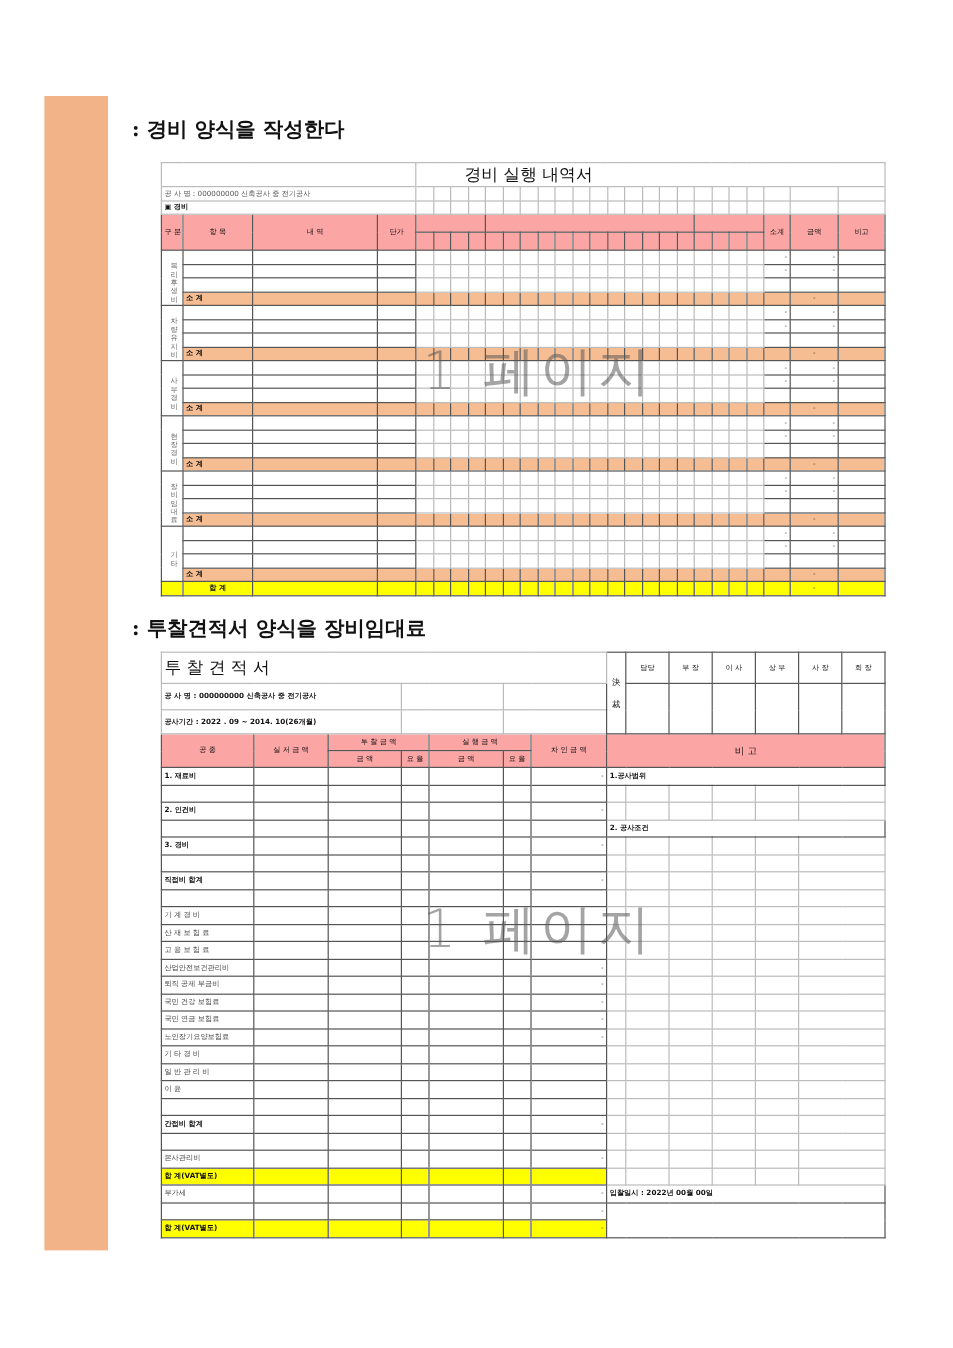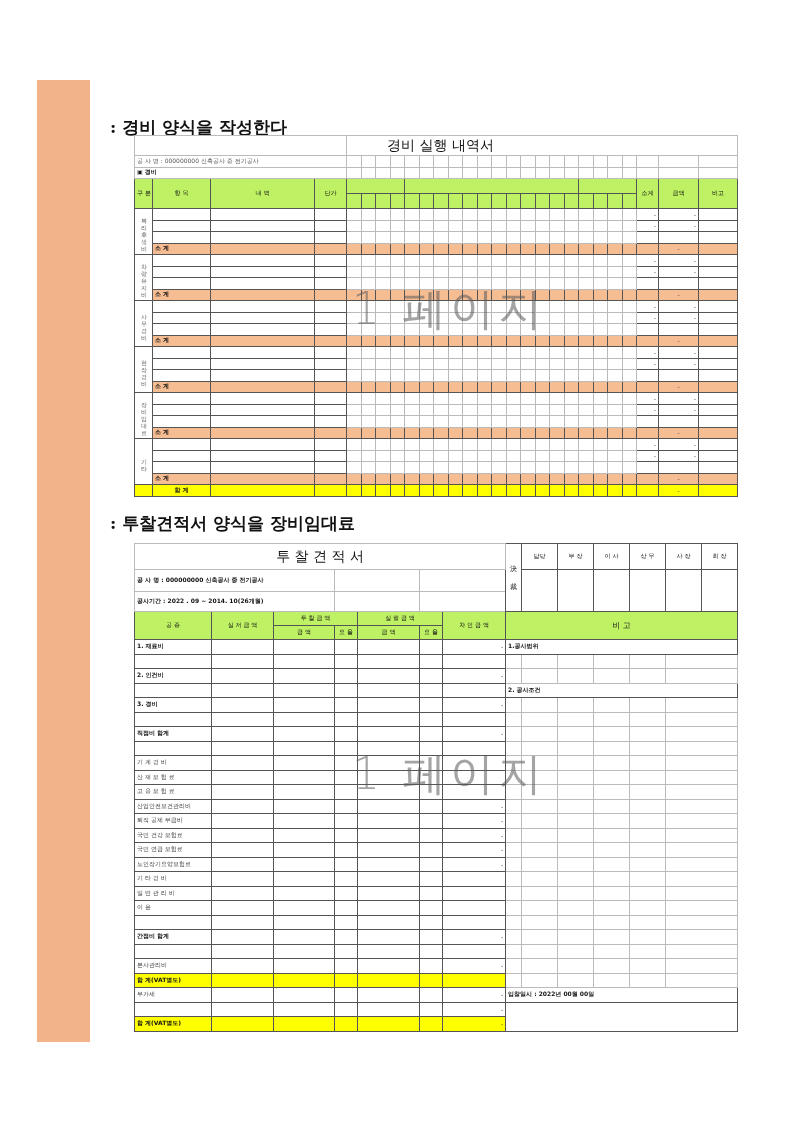--- a/index.html
+++ b/index.html
@@ -2,39 +2,39 @@
 <html><head>
 <meta charset="utf-8">
 <style>
   * { box-sizing: border-box; margin: 0; padding: 0; }
   body { width: 794px; height: 1123px; background: #ffffff; position: relative; overflow: hidden; font-family: "DejaVu Sans", sans-serif; color: #111; }
   .side-bar { position: absolute; left: 37px; top: 80px; width: 53px; height: 962px; background: #f2b389; }
   .section-heading { position: absolute; font-family: "DejaVu Serif", serif; font-weight: bold; font-size: 17px; color: #111; white-space: nowrap; }
   .sheet { position: absolute; background: #fff; }
   table { border-collapse: collapse; table-layout: fixed; }
   td { border: 1px solid #555; font-size: 6px; padding: 0 2px; overflow: hidden; white-space: nowrap; height: 11.5px; }
-  .green { background: #bef264; }
+  .green { background: #fca5a5; }
   .orange { background: #f6bc92; }
   .yellow { background: #ffff00; }
   .bold { font-weight: bold; }
   .c { text-align: center; }
   .r { text-align: right; }
   .thin { border-color: #bbb; }
-  .title-cell { font-size: 14px; text-align: center; border-bottom: none; }
+  .title-cell { font-size: 14px; border-bottom: none; }
   .vert { writing-mode: vertical-rl; text-orientation: upright; letter-spacing: 1px; text-align: center; font-size: 6px; color: #666; }
   .watermark { position: absolute; font-size: 44px; color: rgba(90,90,90,0.55); letter-spacing: 4px; font-family: "DejaVu Sans", sans-serif; pointer-events: none; white-space: nowrap; font-weight: 300; }
   .dash { color: #444; }
   .dotted-r { border-right: 1px dashed #888; }
 </style>
 </head>
 <body>
 
 <div class="side-bar"></div>
 
-<div class="section-heading" style="left:110px; top:116px;">: 경비 양식을 작성한다</div>
+<div class="section-heading" style="left:110px; top:96px;">: 경비 양식을 작성한다</div>
 
 <div class="sheet" style="left:134px; top:135px; width:603px;">
   <table id="t1" style="width:603px;">
       <colgroup>
         <col style="width:18px">
         <col style="width:58px">
         <col style="width:104px">
         <col style="width:32px">
         <col style="width:14.5px">
         <col style="width:14.5px">

